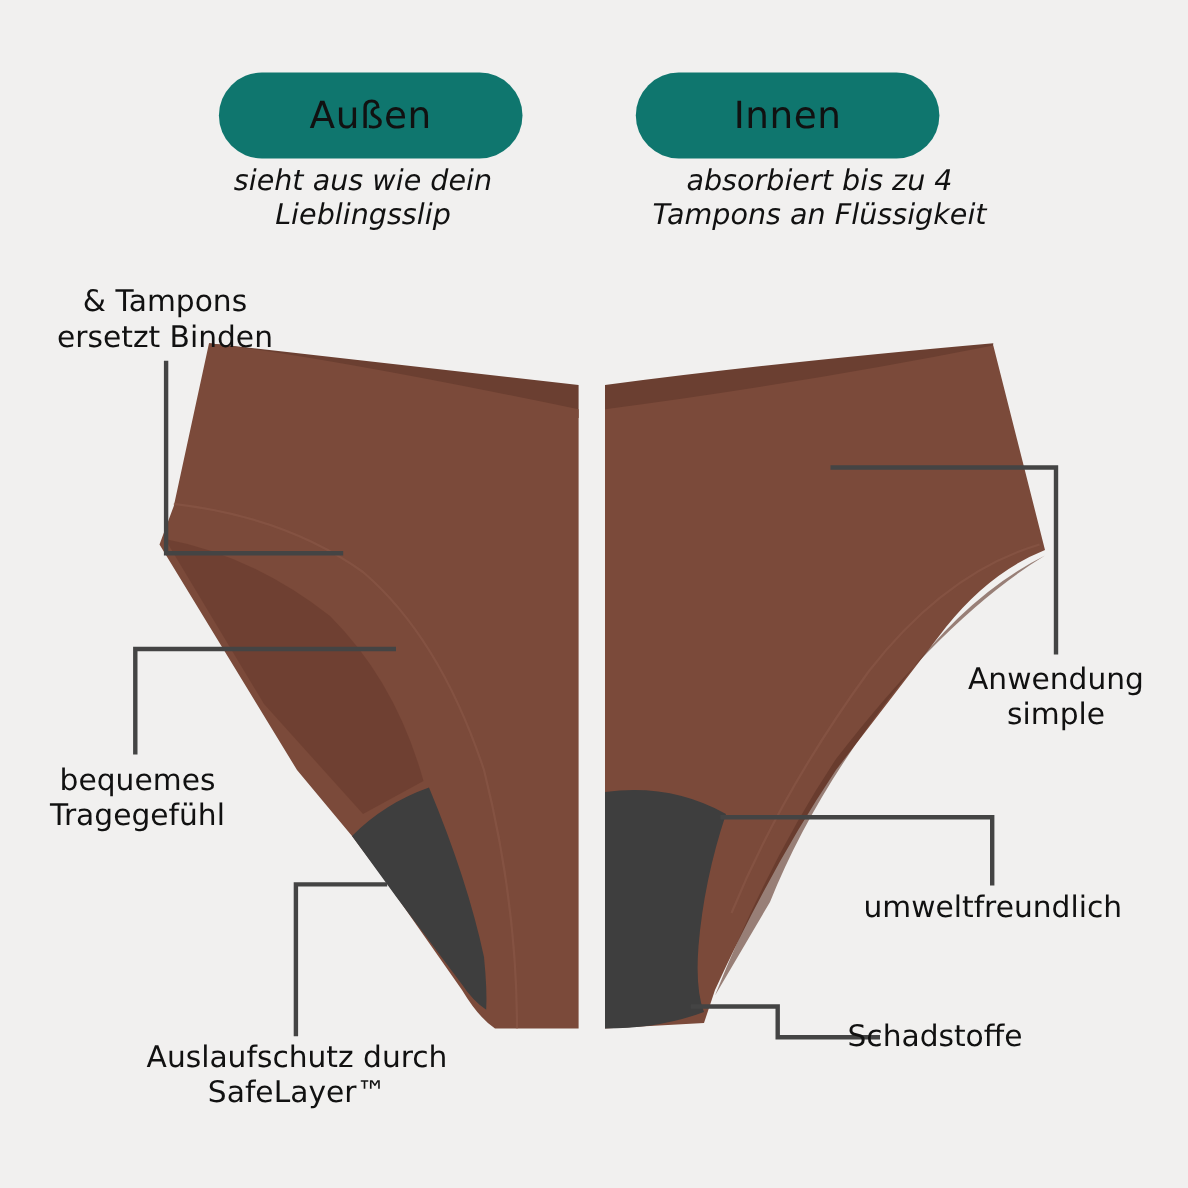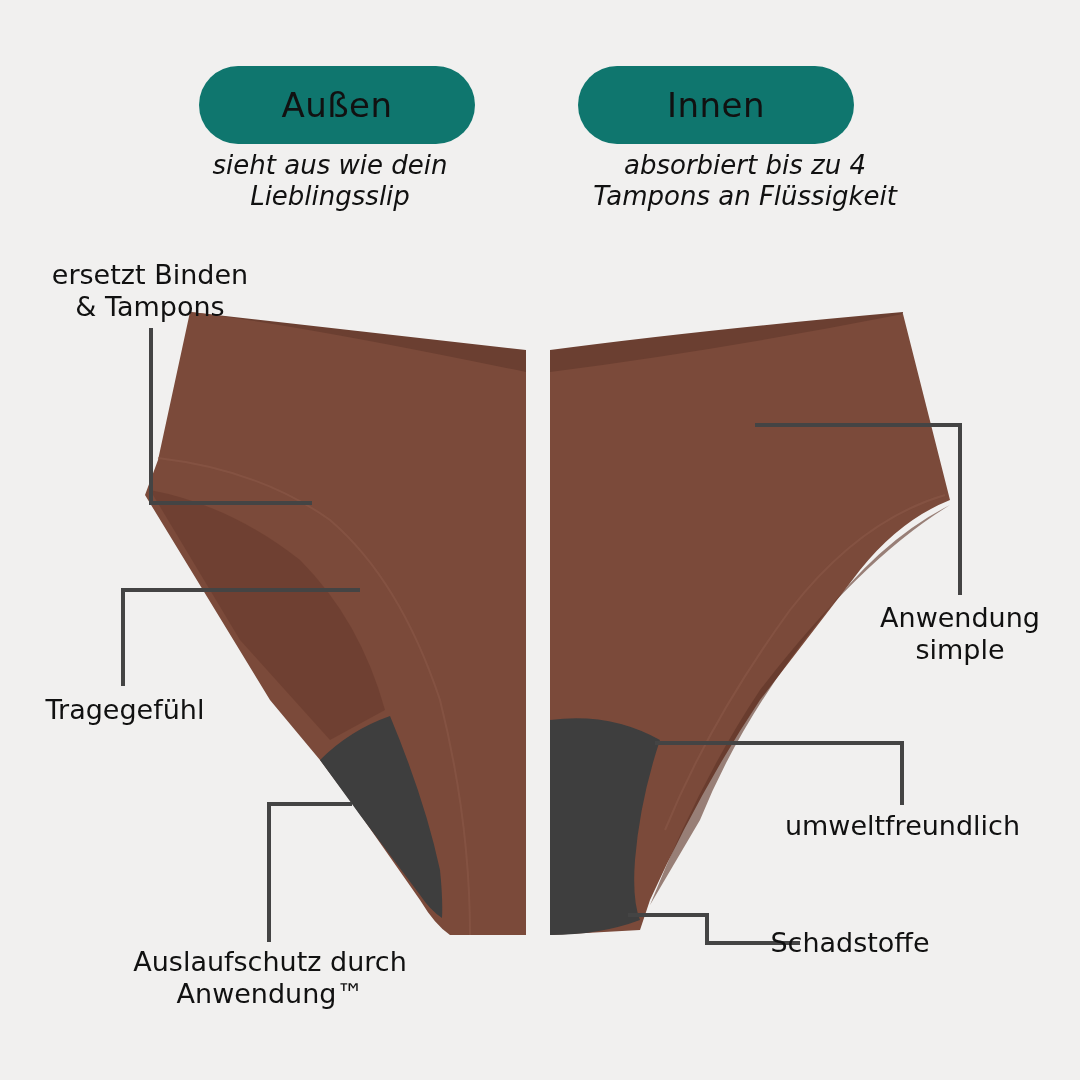--- a/index.html
+++ b/index.html
@@ -81,29 +81,30 @@
 
     <polyline points="755,425 960,425 960,595"></polyline>
 
     <polyline points="655,743 902,743 902,805"></polyline>
 
     <polyline points="628,915 707,915 707,943 800,943"></polyline>
   </g>
 </svg>
 
 <div class="label" style="left:40px; top:259px; width:220px;">
+  <span>&amp; Tampons</span>
   <span>ersetzt Binden</span>
-  <span>&amp; Tampons</span>
 </div>
 <div class="label" style="left:20px; top:694px; width:210px;">
+  <span>bequemes</span>
   <span>Tragegefühl</span>
 </div>
 <div class="label" style="left:120px; top:946px; width:300px;">
   <span>Auslaufschutz durch</span>
-  <span>Anwendung™</span>
+  <span>SafeLayer™</span>
 </div>
 
 <div class="label" style="left:870px; top:602px; width:180px;">
   <span>Anwendung</span>
   <span>simple</span>
 </div>
 <div class="label" style="left:775px; top:810px; width:255px;">
   <span>umweltfreundlich</span>
 </div>
 <div class="label" style="left:760px; top:927px; width:180px;">

